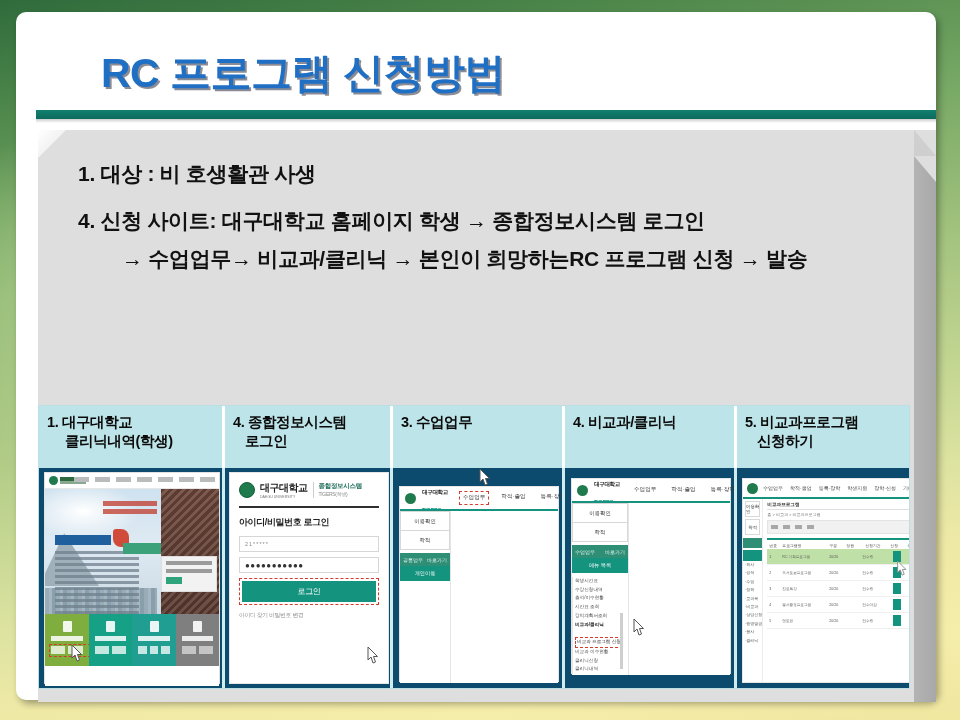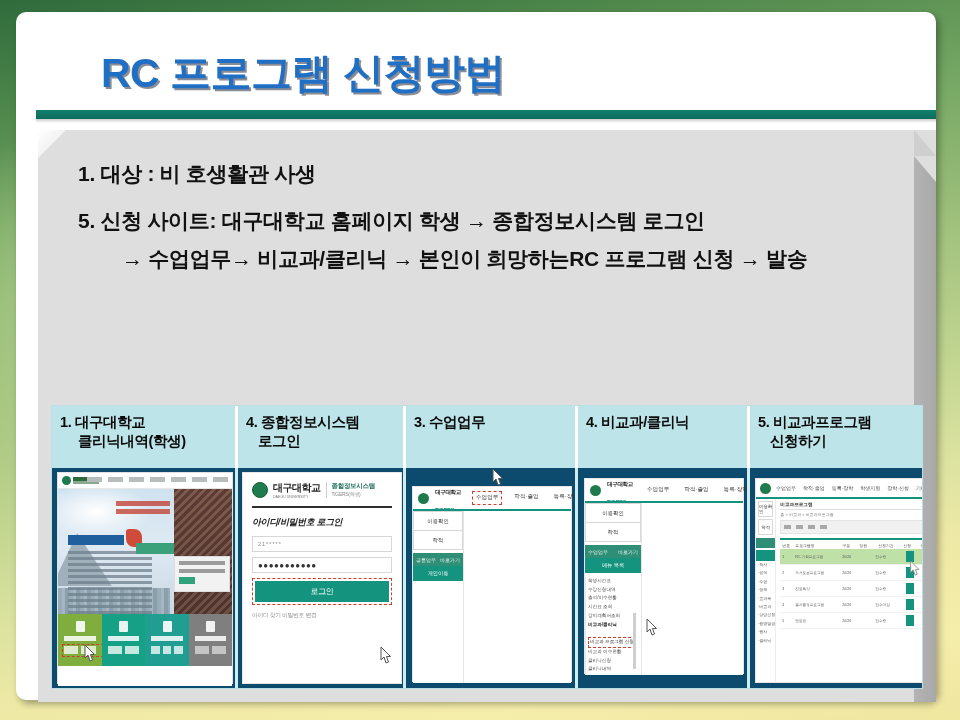--- a/index.html
+++ b/index.html
@@ -78,21 +78,21 @@
   .line{
     color:#111111;font-weight:bold;font-size:21px;
     margin-bottom:19px;white-space:nowrap;letter-spacing:-0.3px;
   }
   .line-4{margin-bottom:10px;}
   .line-5{margin-bottom:0;padding-left:44px;}
   .date-link{color:#29abe2;text-decoration:underline;}
 
   
   .shot-table{
-    position:absolute;left:14px;top:276px;width:870px;height:282px;
+    position:absolute;left:1px;top:276px;width:870px;height:282px;
     background:#cfecef;
     box-shadow:0 0 0 1px #bcdfe3;
   }
   .thead{display:flex;height:62px;background:#bde4e9;}
   .th{
     flex:0 0 auto;background:#bde4e9;border-right:3px solid #ffffff;
     box-sizing:border-box;padding:7px 8px 0 8px;
     color:#0a0a0a;font-size:14.5px;font-weight:bold;line-height:1.28;
     letter-spacing:-0.4px;
   }
@@ -166,21 +166,21 @@
       border:1px solid #e6e6e6;box-sizing:border-box;padding:8px 9px;}
   .t2-brandrow{display:flex;align-items:center;gap:5px;}
   .t2-seal{width:16px;height:16px;border-radius:50%;background:#1f7a4d;
            border:1.5px solid #14603a;box-sizing:border-box;}
   .t2-uni{font-size:10px;font-weight:bold;color:#222;letter-spacing:-0.5px;}
   .t2-unisub{font-size:3.6px;color:#777;letter-spacing:0;}
   .t2-divv{width:1px;height:16px;background:#ccc;}
   .t2-sys{font-size:6.5px;font-weight:bold;color:#1a6b57;line-height:1.35;letter-spacing:-0.3px;}
   .t2-sysb{font-size:5px;color:#8a8a8a;font-weight:normal;}
   .t2-rule{margin:7px 0 8px;height:2px;background:#2f2f2f;}
-  .t2-h{font-size:9px;font-weight:bold;color:#222;margin-bottom:7px;letter-spacing:-0.4px;font-style:italic;}
+  .t2-h{font-size:9px;font-weight:bold;color:#222;margin-bottom:7px;letter-spacing:-0.4px;}
   .t2-field{height:16px;border:1px solid #d6d6d6;margin-bottom:5px;display:flex;
             align-items:center;padding:0 5px;box-sizing:border-box;}
   .t2-idtext{font-size:5.5px;color:#8a8a8a;letter-spacing:1px;}
   .t2-dots{font-size:8px;color:#333;letter-spacing:0.5px;}
   .t2-loginwrap{position:relative;margin-top:3px;padding:2px;
                 border:1.5px dashed #d33b2a;}
   .t2-login{height:21px;background:#14937f;color:#fff;font-size:8px;
             display:flex;align-items:center;justify-content:center;letter-spacing:-0.3px;}
   .t2-links{margin-top:6px;font-size:5.8px;color:#8d8d8d;letter-spacing:-0.3px;}
 
@@ -254,21 +254,21 @@
     <div class="teal-rule-shadow"></div>
 
     <div class="panel"></div>
     <div class="panel-bevel-tl"></div>
     <div class="panel-bevel-t"></div>
     <div class="panel-bevel-r"></div>
 
     <div class="panel" style="background:none;clip-path:none;">
       <div class="lines">
         <div class="line">1. 대상 : 비 호생활관 사생</div>
-        <div class="line line-4">5. 신청 사이트: 대구대학교 홈페이지 학생 → 종합정보시스템 로그인</div>
+        <div class="line line-4">4. 신청 사이트: 대구대학교 홈페이지 학생 → 종합정보시스템 로그인</div>
         <div class="line line-5">→ 수업업무→ 비교과/클리닉 → 본인이 희망하는RC 프로그램 신청 → 발송</div>
       </div>
 
       <div class="shot-table">
 
         <div class="thead">
           <div class="th c1">
             <span>1. 대구대학교</span>
             <span class="l2">클리닉내역(학생)</span>
           </div>

